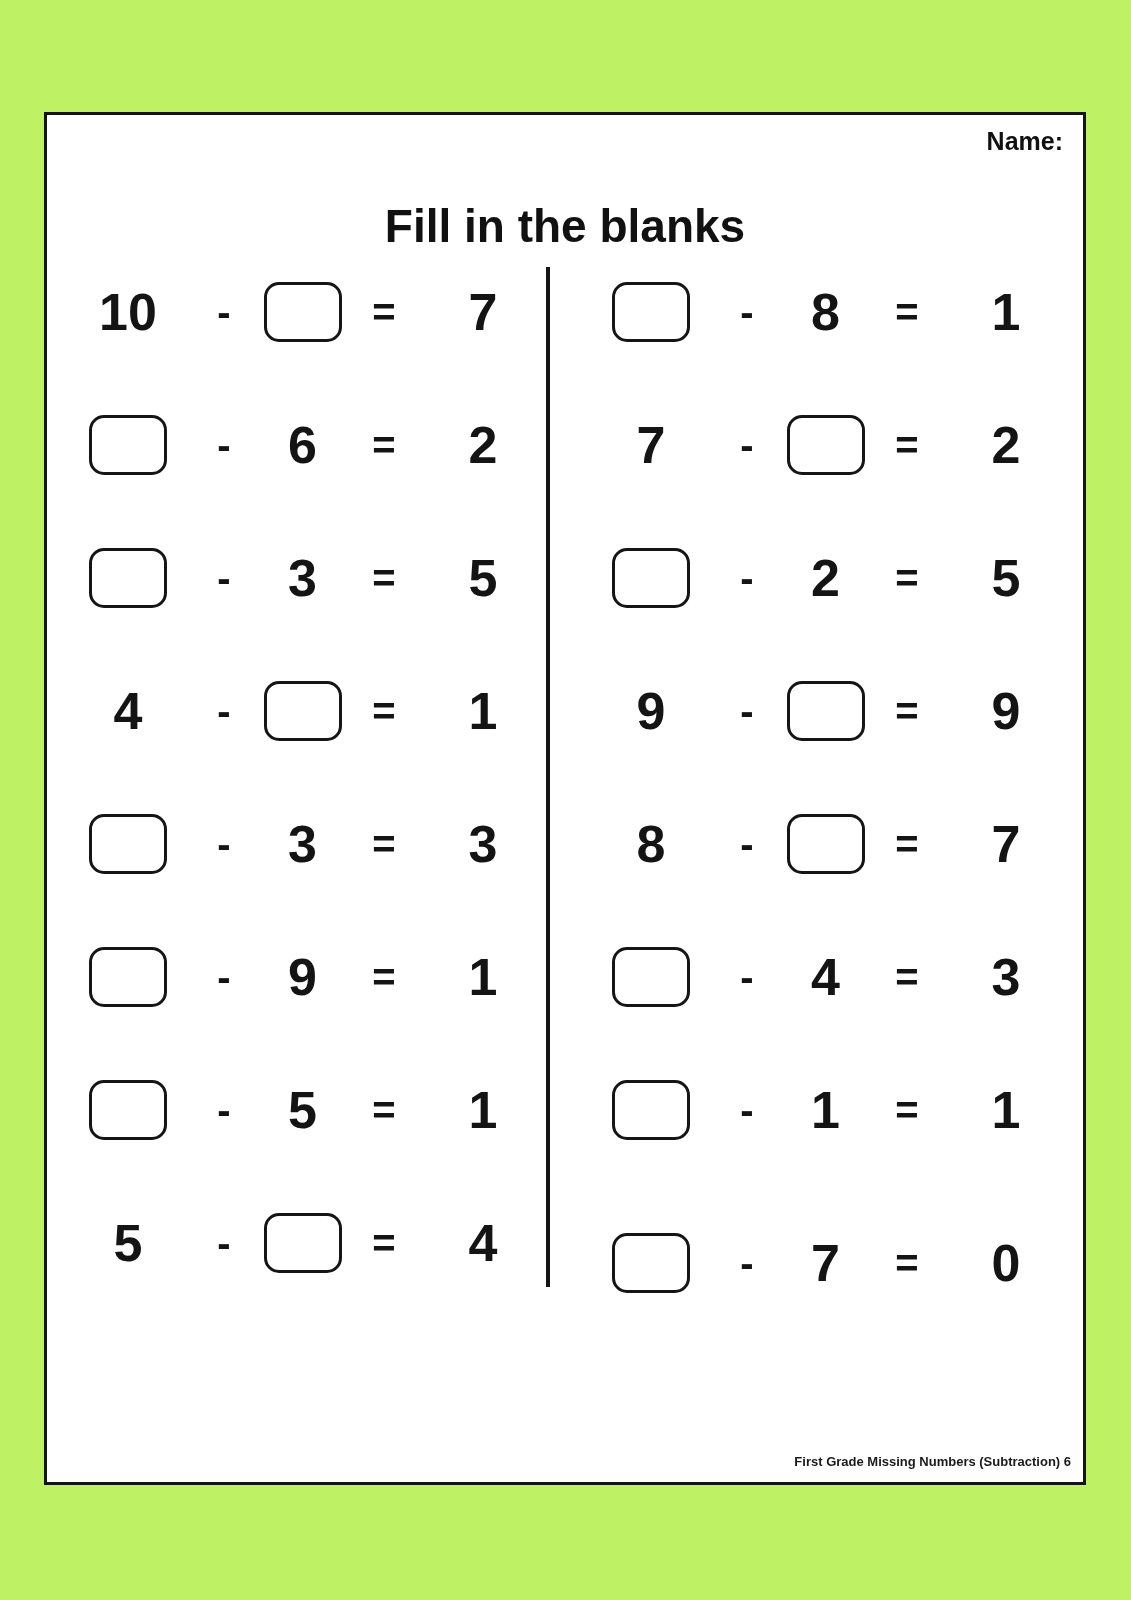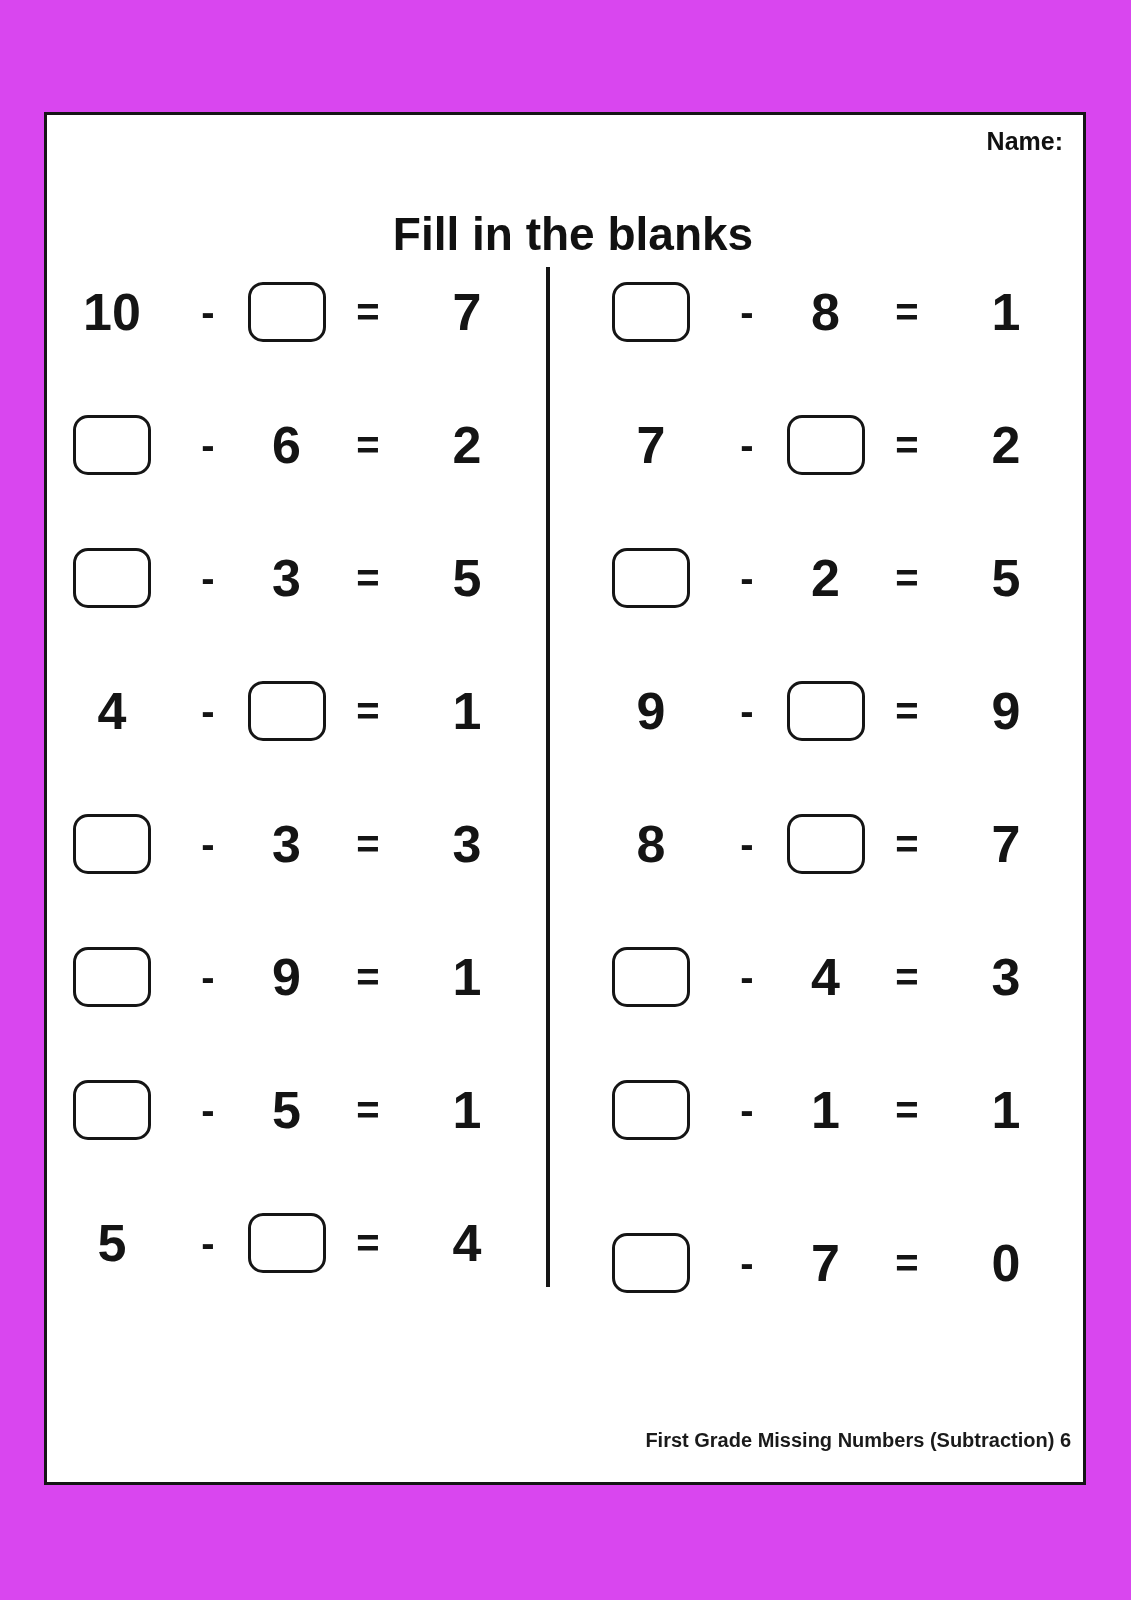--- a/index.html
+++ b/index.html
@@ -4,21 +4,21 @@
 <style>
   * { box-sizing: border-box; }
   html, body {
     margin: 0; padding: 0;
     background: #ffffff;
     font-family: "Liberation Sans", sans-serif;
   }
   .canvas {
     position: relative;
     width: 1131px; height: 1600px;
-    background: #d946ef;
+    background: #bef264;
     overflow: hidden;
   }
   .frame {
     position: absolute;
     left: 44px; top: 112px;
     width: 1042px; height: 1373px;
     border: 3px solid #151515;
     background: #ffffff;
   }
   
@@ -39,36 +39,36 @@
     font-weight: bold;
     color: #111111;
     letter-spacing: 0px;
     line-height: 1;
   }
   
   .title {
     position: absolute;
     top: 84px; left: 0;
     width: 100%;
-    margin: 8px;
+    margin: 0;
     text-align: center;
     font-size: 46px;
     font-weight: bold;
     color: #111111;
   }
   
   .worksheet {
     position: absolute;
     top: 130px; left: 0;
     width: 100%;
     display: flex;
     align-items: flex-start;
   }
   .col { display: block; }
-  .col.left  { width: 499px; }
+  .col.left  { width: 499px; padding-left: 16px; }
   .col.right { flex: 1; padding-left: 36px; }
   .divider {
     width: 4px;
     height: 1020px;
     margin-top: 22px;
     background: #151515;
   }
   .prob-row {
     height: 133px;
     display: grid;
@@ -102,22 +102,22 @@
     left: 18px; bottom: 20px;
     font-size: 44px;
     color: #cc0000;
     text-decoration: underline;
     text-decoration-thickness: 3px;
     text-underline-offset: 7px;
     cursor: pointer;
   }
   .footer-caption {
     position: absolute;
-    right: 12px; bottom: 30px;
-    font-size: 20px;
+    right: 12px; bottom: 13px;
+    font-size: 13px;
     font-weight: 600;
     color: #1a1a1a;
   }
 </style>
 </head>
 <body>
 
 <div class="canvas">
   <div class="frame">
 

